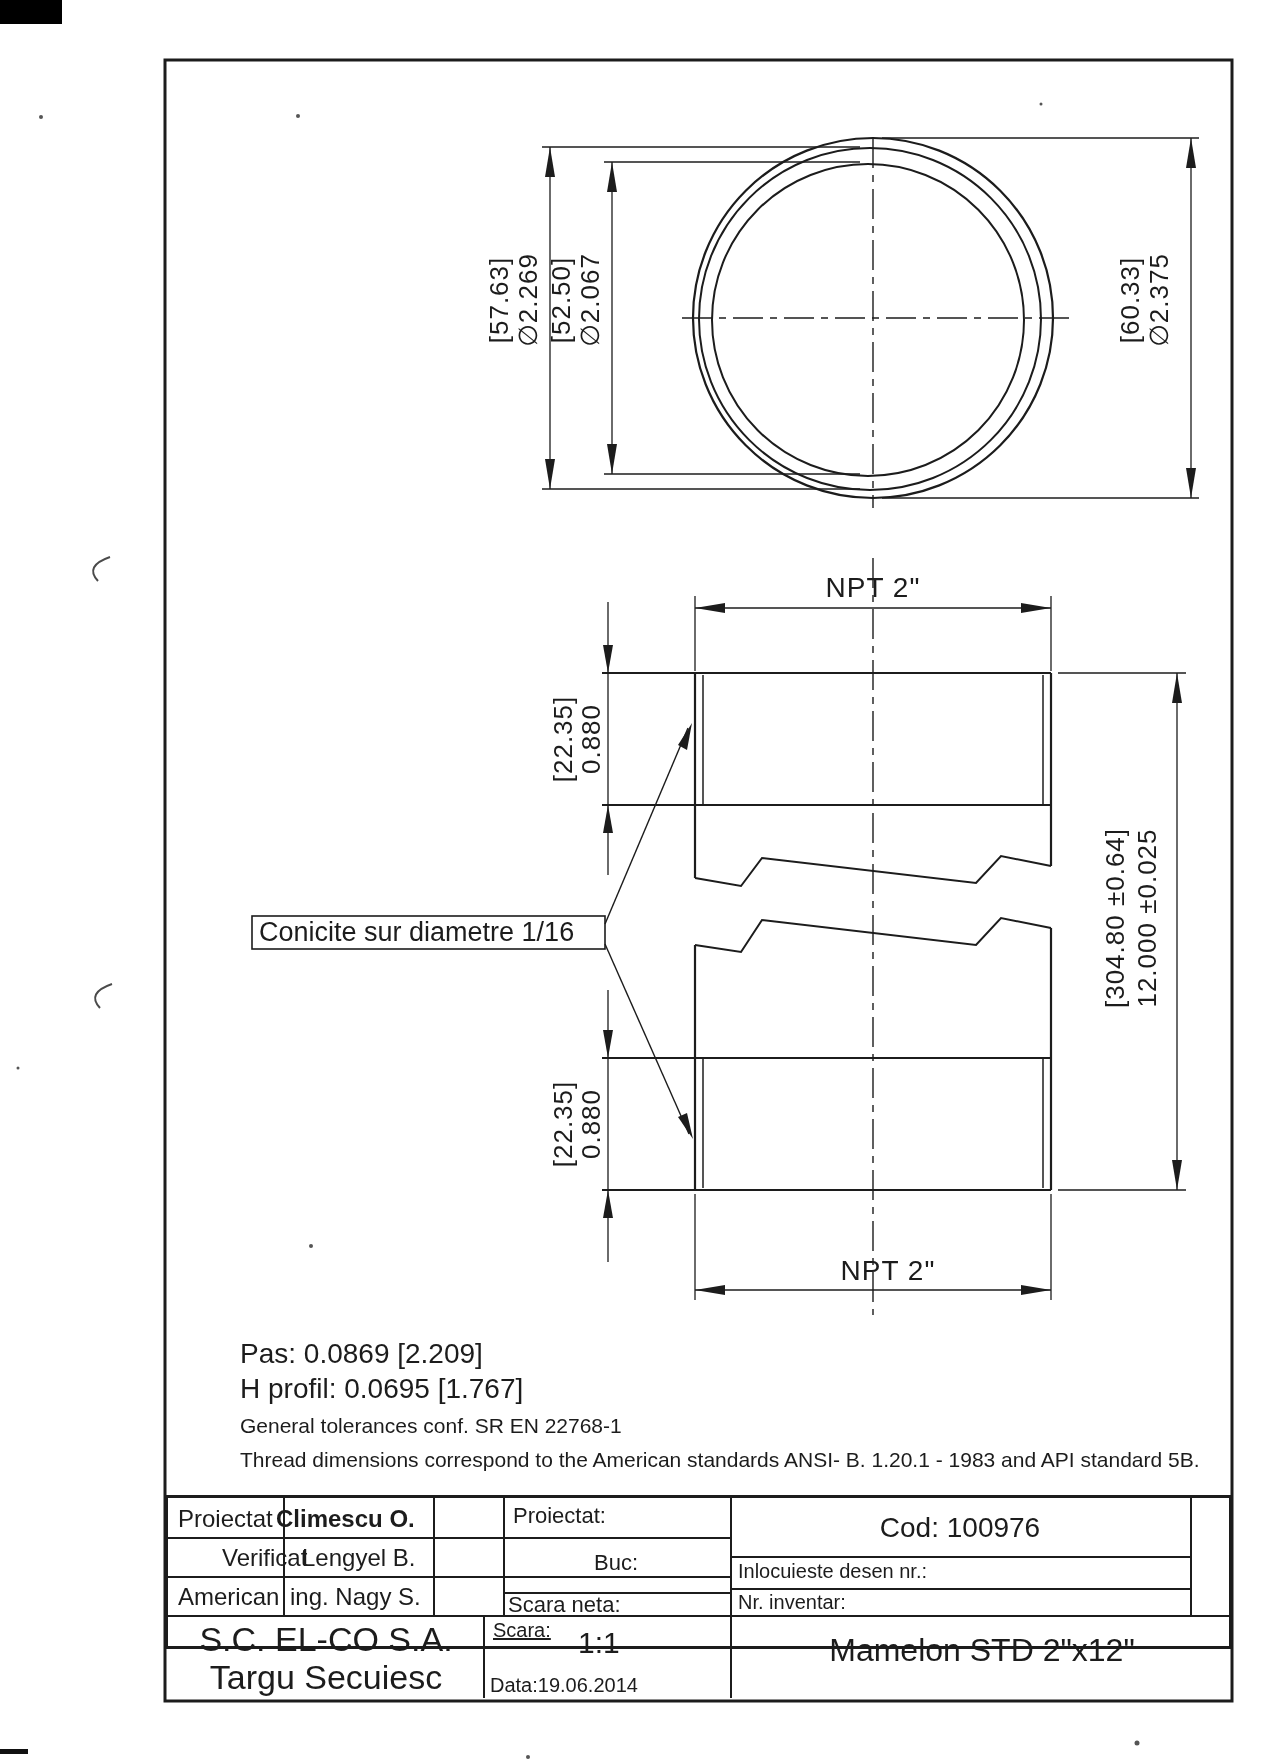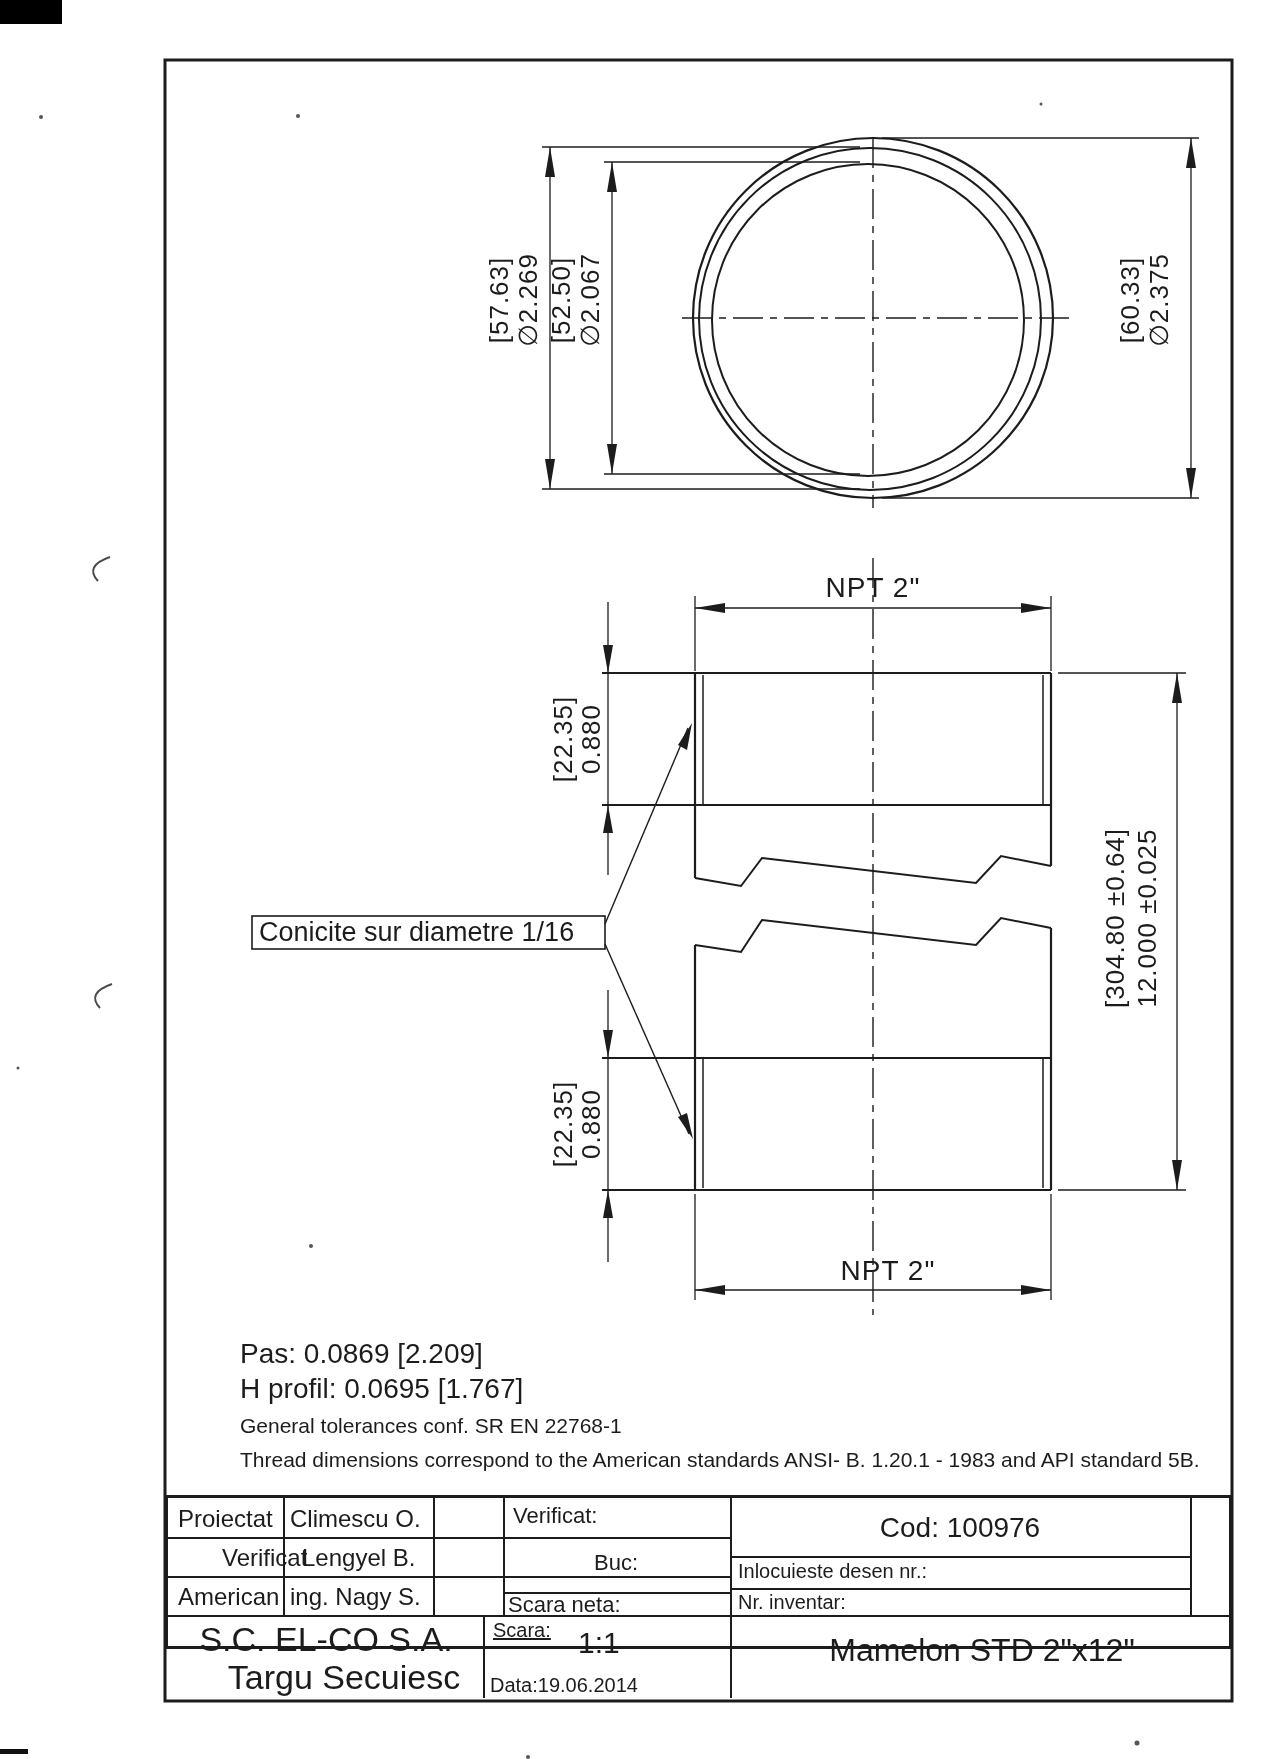--- a/index.html
+++ b/index.html
@@ -199,36 +199,36 @@
     <div class="hline" style="left:562px;top:58px;width:460px;"></div>
     <div class="hline" style="left:562px;top:90px;width:460px;"></div>
     <div class="vline" style="left:115px;top:0;height:117px;"></div>
     <div class="vline" style="left:265px;top:0;height:117px;"></div>
     <div class="vline" style="left:335px;top:0;height:117px;"></div>
     <div class="vline" style="left:562px;top:0;height:200px;"></div>
     <div class="vline" style="left:1022px;top:0;height:117px;"></div>
     <div class="vline" style="left:315px;top:117px;height:83px;"></div>
 
     <div class="cell f24" style="left:10px;top:7px;">Proiectat</div>
-    <div class="cell f24" style="left:122px;top:7px;">Climescu O.</div>
+    <div class="cell f24" style="left:108px;top:7px;font-weight:bold;">Climescu O.</div>
     <div class="cell f24" style="left:10px;top:46px;margin-left:44px;">Verificat</div>
     <div class="cell f24" style="left:134px;top:46px;">Lengyel B.</div>
     <div class="cell f24" style="left:10px;top:85px;">American</div>
     <div class="cell f24" style="left:122px;top:85px;">ing. Nagy S.</div>
 
-    <div class="cell f22" style="left:345px;top:5px;">Verificat:</div>
+    <div class="cell f22" style="left:345px;top:5px;">Proiectat:</div>
     <div class="cell f22 ctr" style="left:448px;top:52px;">Buc:</div>
     <div class="cell f22" style="left:340px;top:94px;">Scara neta:</div>
 
     <div class="cell f28 ctr" style="left:792px;top:14px;">Cod: 100976</div>
     <div class="cell f20" style="left:570px;top:62px;">Inlocuieste desen nr.:</div>
     <div class="cell f20" style="left:570px;top:93px;">Nr. inventar:</div>
 
     <div class="cell f34 ctr" style="left:158px;top:122px;">S.C. EL-CO S.A.</div>
-    <div class="cell f34 ctr" style="left:176px;top:160px;text-align:center;">Targu Secuiesc</div>
+    <div class="cell f34 ctr" style="left:158px;top:160px;text-align:center;">Targu Secuiesc</div>
 
     <div class="cell f20" style="left:325px;top:121px;text-decoration:underline;">Scara:</div>
     <div class="cell f30" style="left:410px;top:128px;">1:1</div>
     <div class="cell f20" style="left:322px;top:176px;">Data:19.06.2014</div>
 
     <div class="cell f32 ctr" style="left:814px;top:134px;">Mamelon STD 2"x12"</div>
   </div>
 
 </div>
 

